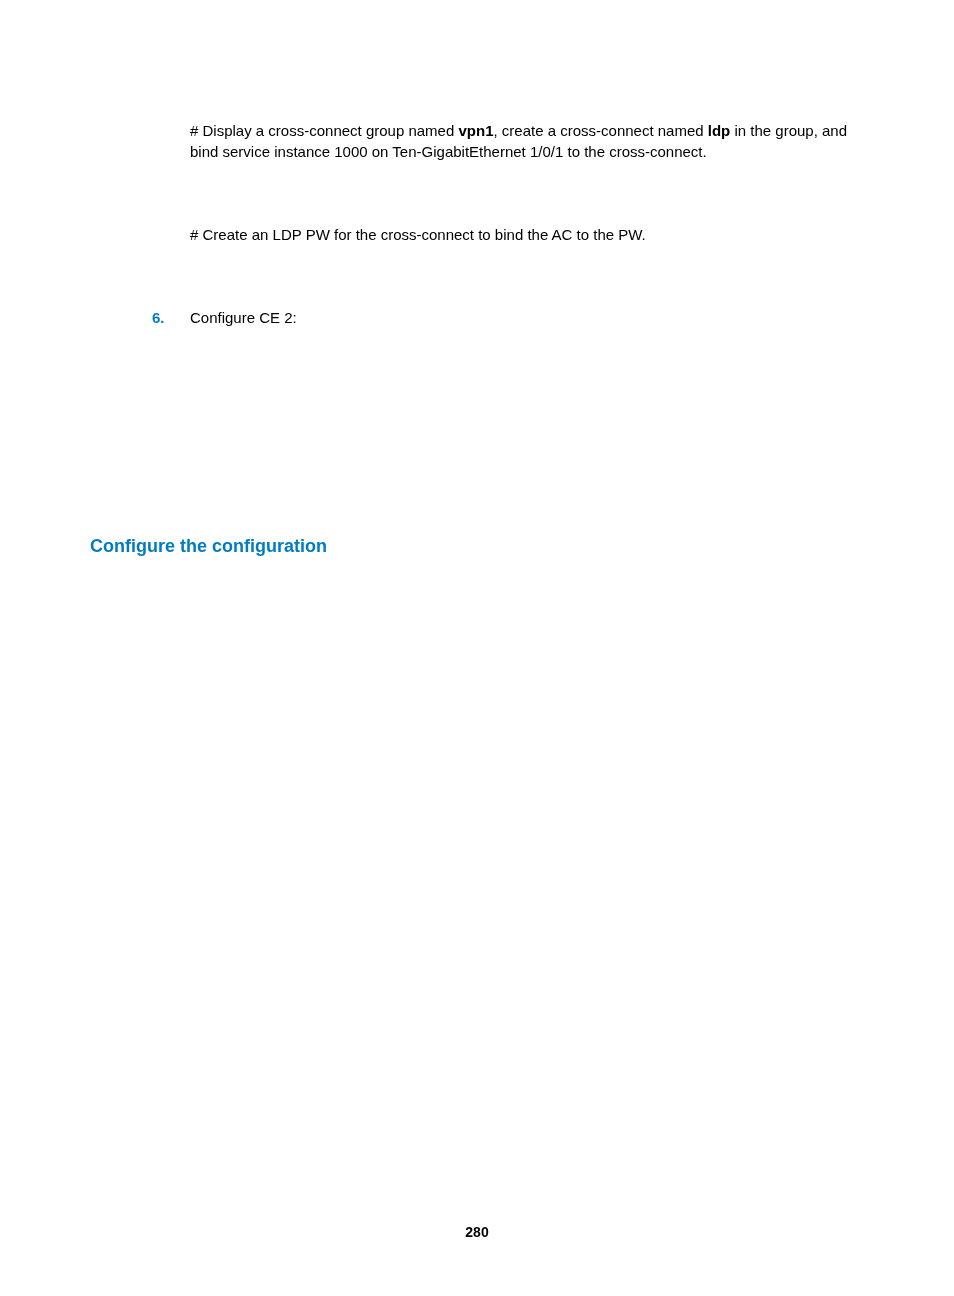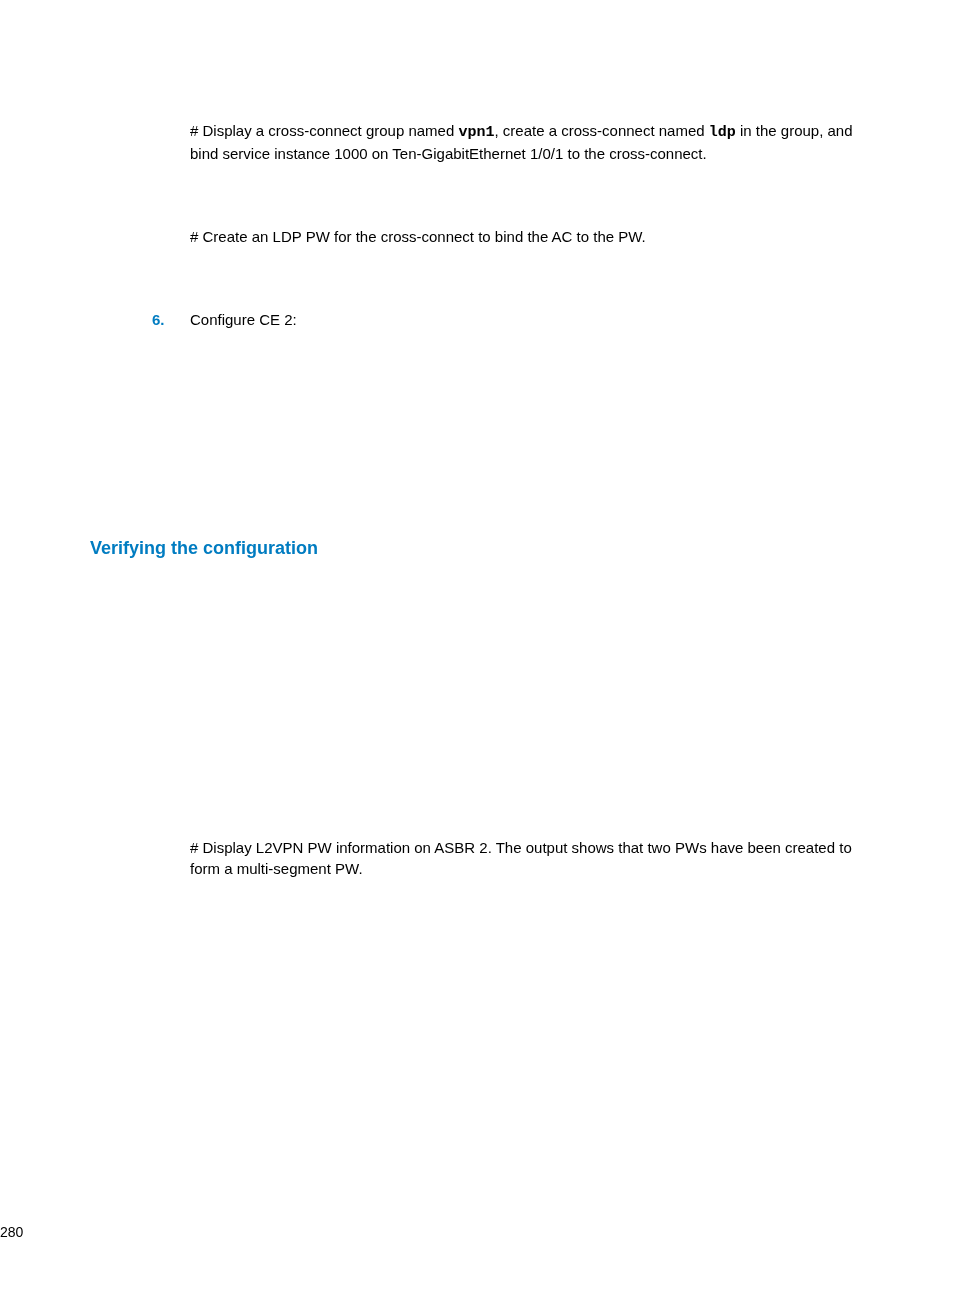--- a/index.html
+++ b/index.html
@@ -22,21 +22,20 @@
   }
   .body-block {
     margin-left: 100px;
     margin-right: 10px;
     font-size: 15px;
     line-height: 1.4;
     font-weight: 300;
   }
   .body-block .bold {
     font-weight: 700;
-    font-family: Liberation Mono, monospace;
   }
   .gap-small { height: 62px; }
   .gap-med { height: 64px; }
   .gap-xl { height: 210px; }
   .gap-118 { height: 118px; }
   .gap-144 { height: 142px; }
   .list-row {
     display: flex;
     align-items: baseline;
     margin-left: 62px;
@@ -54,23 +53,23 @@
     color: #007cc1;
     font-size: 18px;
     font-weight: 700;
     margin: 0 0 18px 0;
   }
   .page-number {
     position: absolute;
     bottom: 56px;
     left: 0;
     width: 100%;
-    text-align: left;
+    text-align: center;
     font-size: 14px;
-    font-weight: 400;
+    font-weight: 700;
   }
 </style>
 </head>
 <body>
 
 <div class="page">
 
   <div class="body-block">
     <span># Display a cross-connect group named </span><span class="bold">vpn1</span><span>, create a cross-connect named </span><span class="bold">ldp</span><span> in the group, and bind service instance 1000 on Ten-GigabitEthernet 1/0/1 to the cross-connect.</span>
   </div>
@@ -81,24 +80,23 @@
 
   <div class="gap-med"></div>
 
   <div class="list-row">
     <div class="list-num">6.</div>
     <div class="list-text">Configure CE 2:</div>
   </div>
 
   <div class="gap-xl"></div>
 
-  <h3 class="h3">Verifying the configuration</h3>
+  <h3 class="h3">Configure the configuration</h3>
 
 
   <div class="gap-118"></div>
 
 
   <div class="gap-144"></div>
 
-  <div class="body-block"># Display L2VPN PW information on ASBR 2. The output shows that two PWs have been created to form a multi-segment PW.</div>
 
   <div class="page-number">280</div>
 </div>
 
 </body></html>

